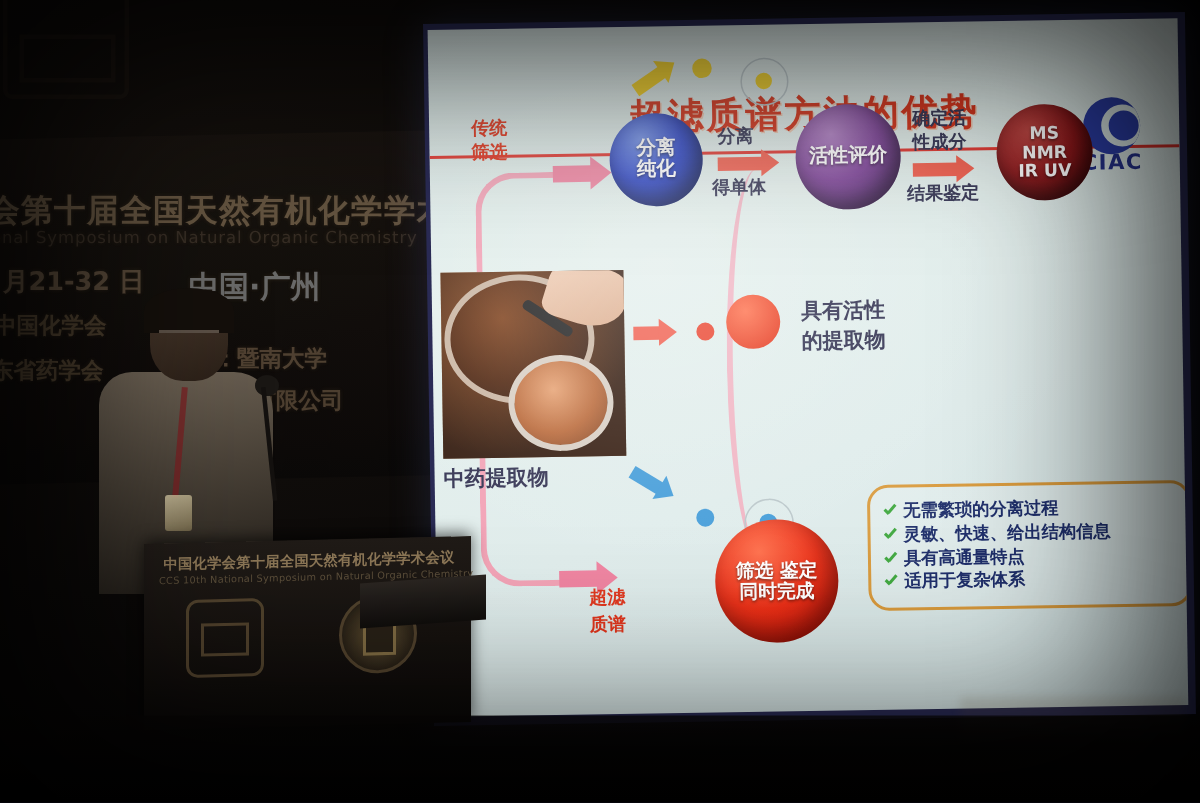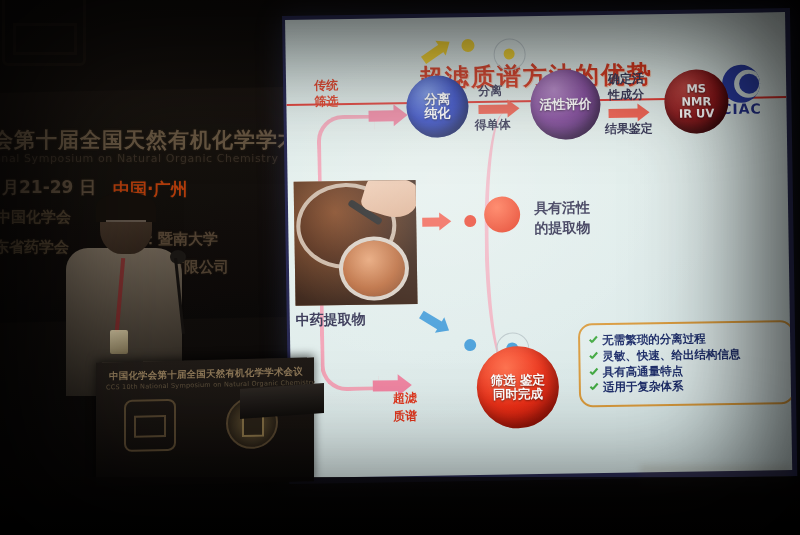--- a/index.html
+++ b/index.html
@@ -13,21 +13,21 @@
       linear-gradient(180deg,#070605 0%,#0a0807 60%,#020202 100%);
   }
   .banner-left{position:absolute;left:-10px;top:90px;width:300px;height:230px;
     background:linear-gradient(180deg,rgba(25,20,16,.9),rgba(10,8,7,.9));
     transform:skewY(-1.2deg);filter:blur(.3px);}
   .banner-text{position:absolute;color:#5d4d3c;white-space:nowrap;
     text-shadow:0 0 3px rgba(120,95,60,.25);font-weight:bold;}
   .bn1{left:-8px;top:126px;font-size:21px;letter-spacing:1px;color:#6b5a45;opacity:.92;}
   .bn2{left:-6px;top:152px;font-size:11px;letter-spacing:.6px;color:#3d3329;opacity:.85;font-weight:normal;}
   .bn3{left:2px;top:176px;font-size:17px;color:#60503e;opacity:.9;}
-  .bn4{left:113px;top:178px;font-size:17px;color:#c2410c;opacity:.9;}
+  .bn4{left:126px;top:178px;font-size:20px;color:#737373;opacity:.9;}
   .bn5{left:-4px;top:208px;font-size:15px;color:#564734;opacity:.85;}
   .bn6{left:128px;top:230px;font-size:15px;color:#5a4a38;opacity:.85;}
   .bn7{left:-6px;top:238px;font-size:15px;color:#564734;opacity:.85;}
   .bn8{left:124px;top:258px;font-size:15px;color:#5a4a38;opacity:.82;}
   .bn-right{position:absolute;right:16px;top:222px;font-size:19px;color:#4a3c2c;opacity:.55;font-weight:bold;}
   .logo-faint{position:absolute;left:2px;top:-6px;width:78px;height:66px;
     border:3px solid #1d1611;border-radius:6px;opacity:.75;}
   .logo-faint:after{content:"";position:absolute;left:8px;top:26px;width:58px;height:26px;
     border:3px solid #1d1611;}
 
@@ -177,21 +177,21 @@
 <body>
 
 <div id="stage">
 
   <div class="room"></div>
   <div class="logo-faint"></div>
   <div class="banner-left"></div>
 
   <div class="banner-text bn1">会第十届全国天然有机化学学术会议</div>
   <div class="banner-text bn2">onal Symposium on Natural Organic Chemistry</div>
-  <div class="banner-text bn3">月21-29 日</div>
+  <div class="banner-text bn3">月21-32 日</div>
   <div class="banner-text bn4">中国·广州</div>
   <div class="banner-text bn5">中国化学会</div>
   <div class="banner-text bn6">位：暨南大学</div>
   <div class="banner-text bn7">东省药学会</div>
   <div class="banner-text bn8">和药业有限公司</div>
   <div class="bn-right">天</div>
 
   <div class="speaker">
     <div class="sp-body"></div>
     <div class="sp-head"></div>

